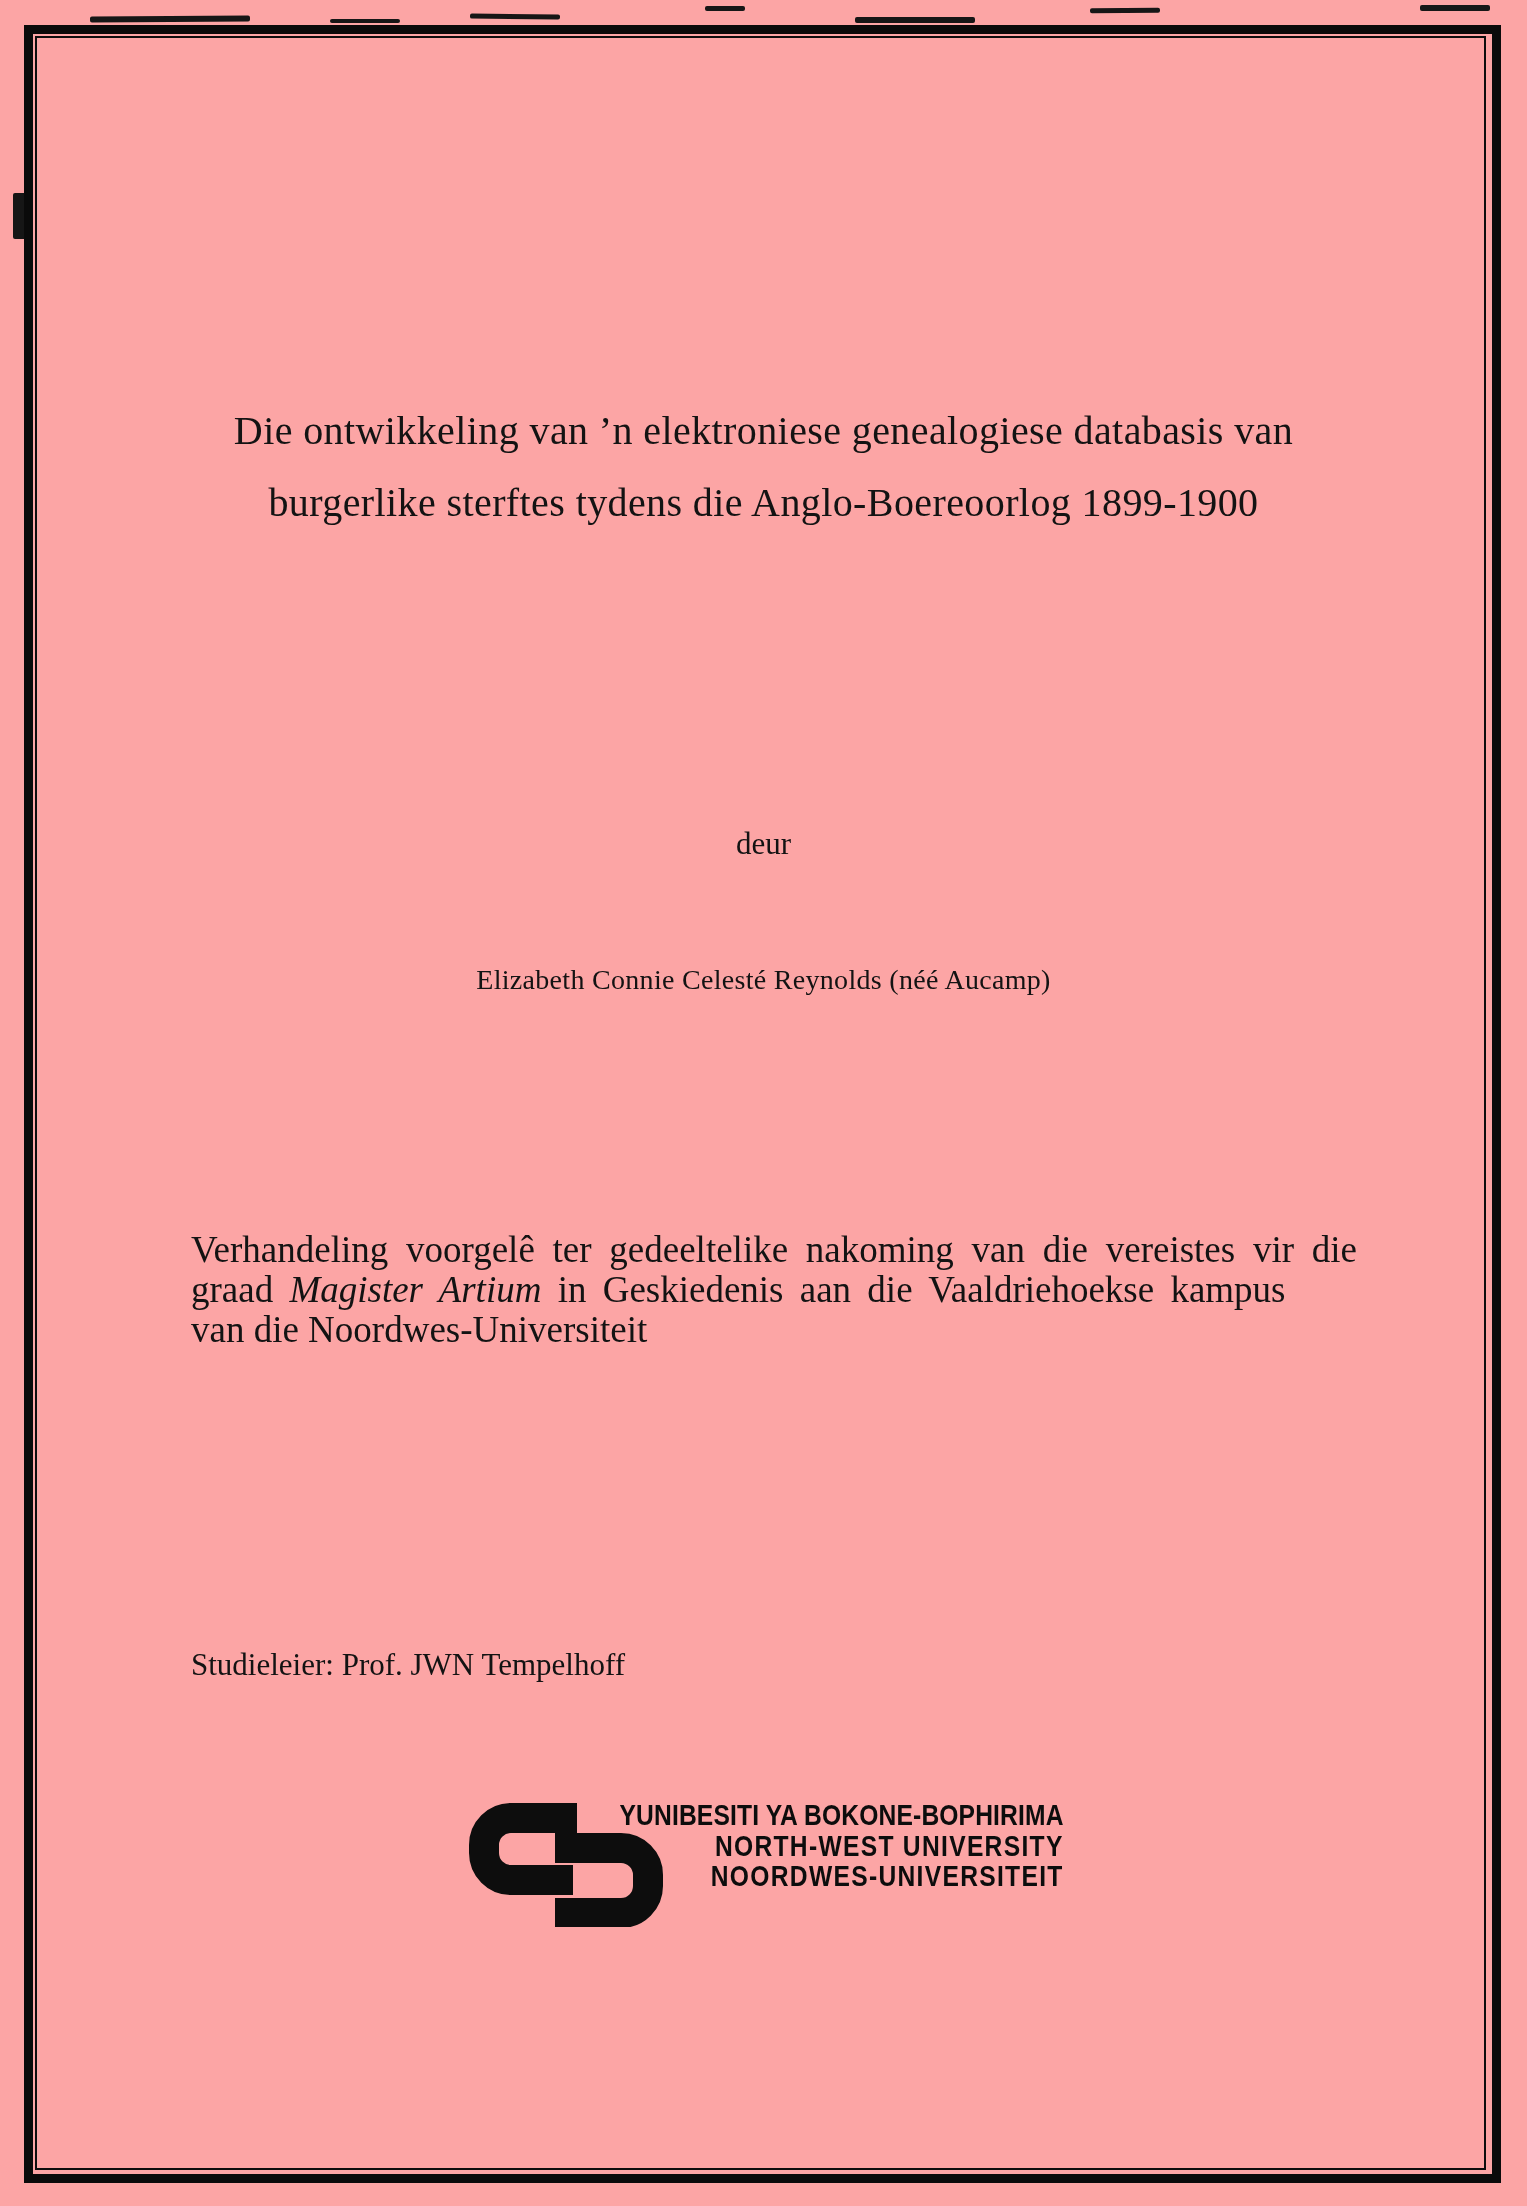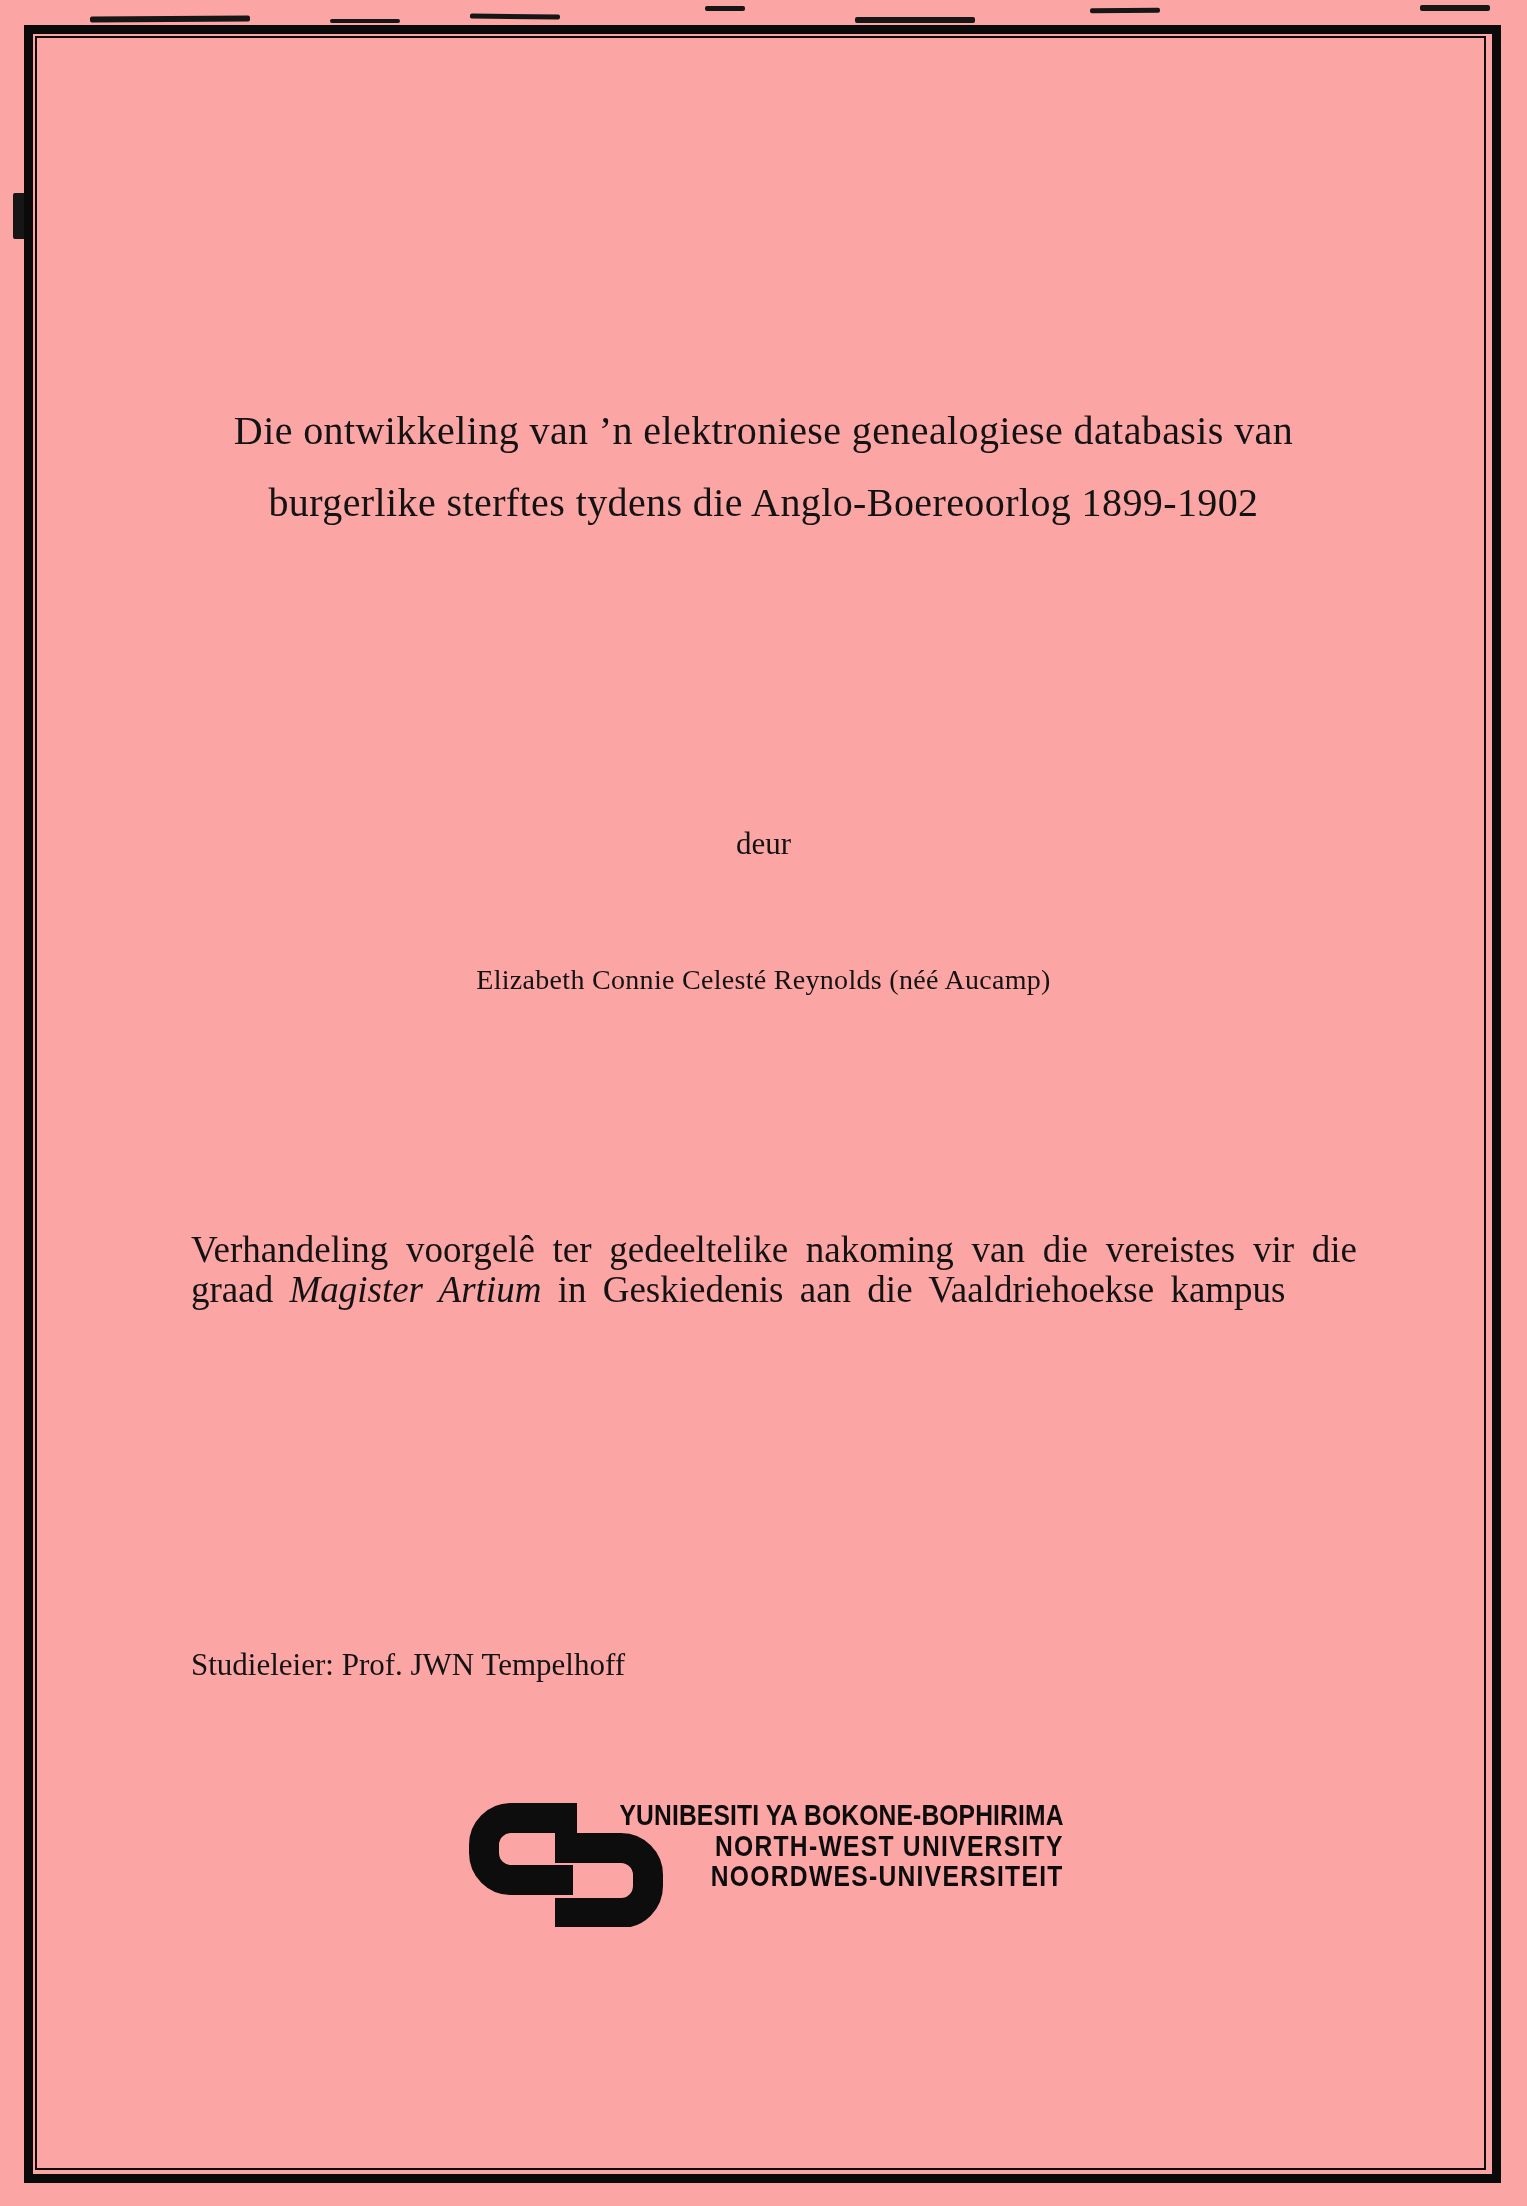--- a/index.html
+++ b/index.html
@@ -81,30 +81,31 @@
   <div class="artifact a5"></div>
   <div class="artifact a6"></div>
   <div class="artifact a7"></div>
   <div class="artifact a8"></div>
 
   <div class="frame-outer"></div>
   <div class="frame-inner"></div>
 
   <div class="title-block">
     <div>Die ontwikkeling van ’n elektroniese genealogiese databasis van</div>
-    <div>burgerlike sterftes tydens die Anglo-Boereoorlog 1899-1902</div>
+    <div>burgerlike sterftes tydens die Anglo-Boereoorlog 1899-1900</div>
   </div>
 
   <div class="byline">deur</div>
 
   <div class="author">Elizabeth Connie Celesté Reynolds (néé Aucamp)</div>
 
   <div class="declaration">
     <div class="decl-line1">Verhandeling voorgelê ter gedeeltelike nakoming van die vereistes vir die</div>
     <div class="decl-line2"><span>graad </span><span class="ital">Magister Artium</span><span> in Geskiedenis aan die Vaaldriehoekse kampus</span></div>
+    <div>van die Noordwes-Universiteit</div>
   </div>
 
   <div class="supervisor-block">
     <div>Studieleier: Prof. JWN Tempelhoff</div>
   </div>
 
   <svg class="logo-mark" viewBox="0 0 194 124" xmlns="http://www.w3.org/2000/svg" aria-hidden="true">
     <path d="M 108 15 L 42 15 A 27 27 0 0 0 15 42 L 15 50 A 27 27 0 0 0 42 77 L 104 77" fill="none" stroke="#0d0d0d" stroke-width="30"></path>
     <path d="M 86 45 L 152 45 A 27 27 0 0 1 179 72 L 179 83 A 27 27 0 0 1 152 110 L 86 110" fill="none" stroke="#0d0d0d" stroke-width="30"></path>
   </svg>

